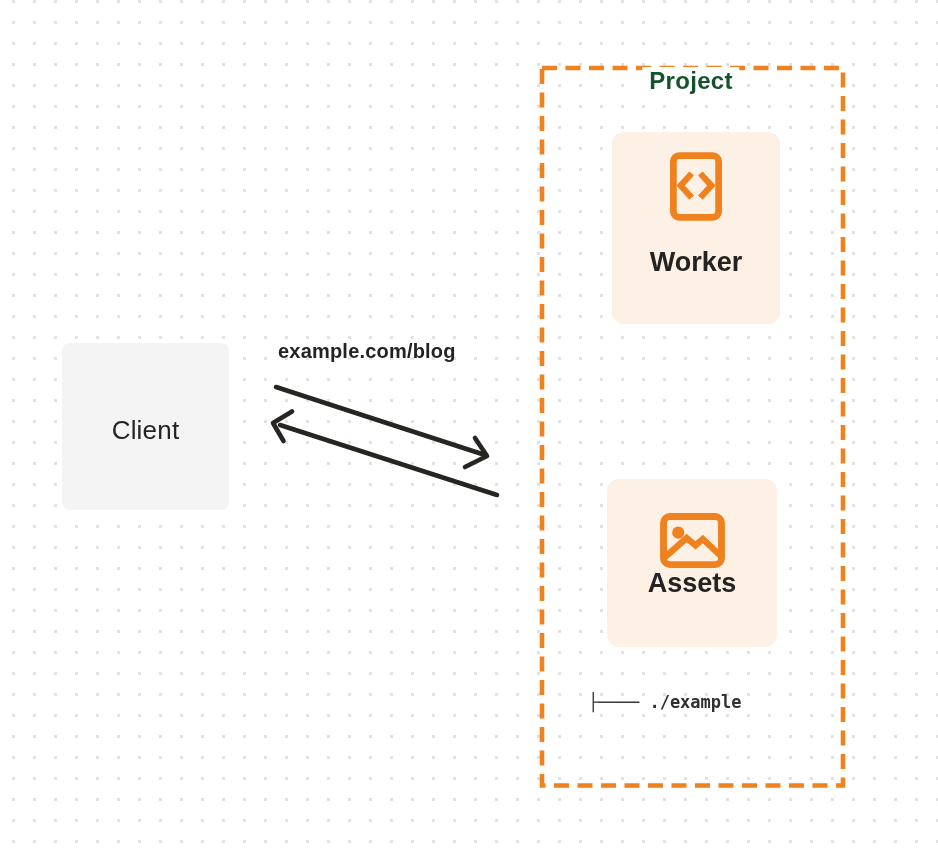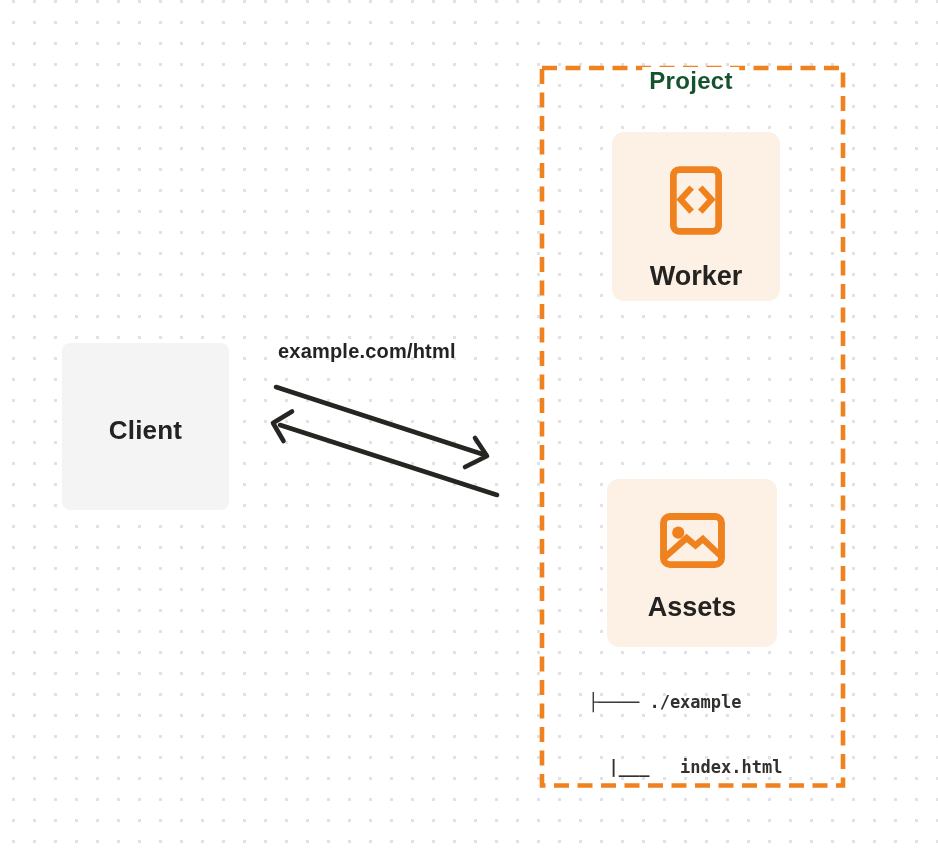--- a/index.html
+++ b/index.html
@@ -14,21 +14,21 @@
   }
   .abs{position:absolute;}
   .layer{position:absolute;left:0;top:0;width:938px;height:860px;pointer-events:none;}
 
   
   .client-box{
     left:62px;top:343px;width:167px;height:167px;
     background:#f4f4f5;border-radius:8px;
     display:flex;align-items:center;justify-content:center;
   }
-  .client-box span{font-size:26px;font-weight:700;letter-spacing:.2px;margin-top:8px;}
+  .client-box span{font-size:26px;font-weight:400;letter-spacing:.2px;margin-top:8px;}
 
   
   .url-label{
     left:278px;top:340px;
     font-size:20px;font-weight:700;letter-spacing:.2px;
   }
 
   
   .project-label{
     left:691px;top:52px;transform:translateX(-50%);
@@ -38,41 +38,41 @@
     margin-top:15px;
   }
 
   
   .card{
     background:#fcf1e4;border-radius:12px;
     display:flex;flex-direction:column;align-items:center;
     box-sizing:border-box;
   }
   .card .card-label{font-size:27px;font-weight:700;color:#242321;}
-  .worker-card{left:612px;top:132px;width:168px;height:169px;padding-top:34px;}
+  .worker-card{left:612px;top:132px;width:168px;height:192px;padding-top:20px;}
   .worker-card .card-label{margin-top:26px;}
   .assets-card{left:607px;top:479px;width:170px;height:168px;padding-top:34px;}
-  .assets-card .card-label{margin-top:24px;}
+  .assets-card .card-label{}
 
   
   .file-tree{
     left:588px;top:649px;
     font-family:"DejaVu Sans Mono",monospace;
     font-size:17px;line-height:21.5px;font-weight:600;
     color:#33312e;white-space:pre;
   }
 </style>
 </head>
 <body>
 
 <div class="abs client-box">
   <span>Client</span>
 </div>
 
-<div class="abs url-label">example.com/html</div>
+<div class="abs url-label">example.com/blog</div>
 
 <svg class="layer" viewBox="0 0 938 860" fill="none">
   <g stroke="#262522" stroke-width="4.6" stroke-linecap="round" stroke-linejoin="round">
     <path d="M276,387 L485,455"></path>
     <polyline points="475,438 487,456 465,467"></polyline>
   </g>
   <g stroke="#262522" stroke-width="4.6" stroke-linecap="round" stroke-linejoin="round">
     <path d="M497,495 L280,425"></path>
     <polyline points="292,411.5 273,423 283.5,441"></polyline>
   </g>
@@ -97,15 +97,14 @@
   <svg width="65" height="55" viewBox="0 0 66 56" fill="none">
     <rect x="3.5" y="3.5" width="59" height="49" rx="6.5" stroke="#ef811f" stroke-width="7"></rect>
     <circle cx="18.5" cy="20" r="6.2" fill="#ef811f"></circle>
     <polyline points="5,45 27,25.5 36,33 43.5,26.5 61,43" stroke="#ef811f" stroke-width="6.5" stroke-linejoin="miter"></polyline>
   </svg>
   <div class="card-label">Assets</div>
 </div>
 
 <div class="abs file-tree">
   <div>├──── ./example</div>
-  <div>  |___   index.html</div>
   
 </div>
 
 </body></html>

